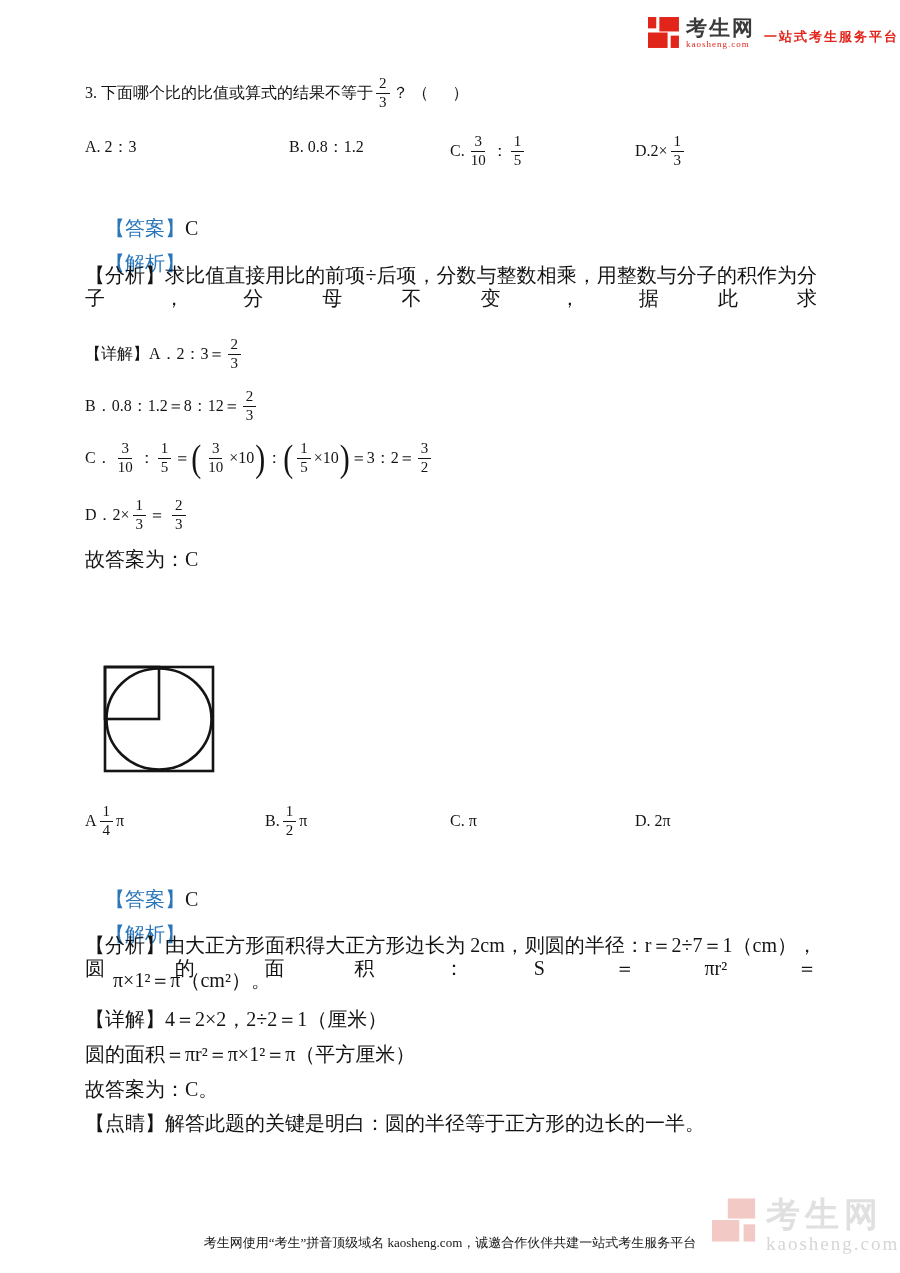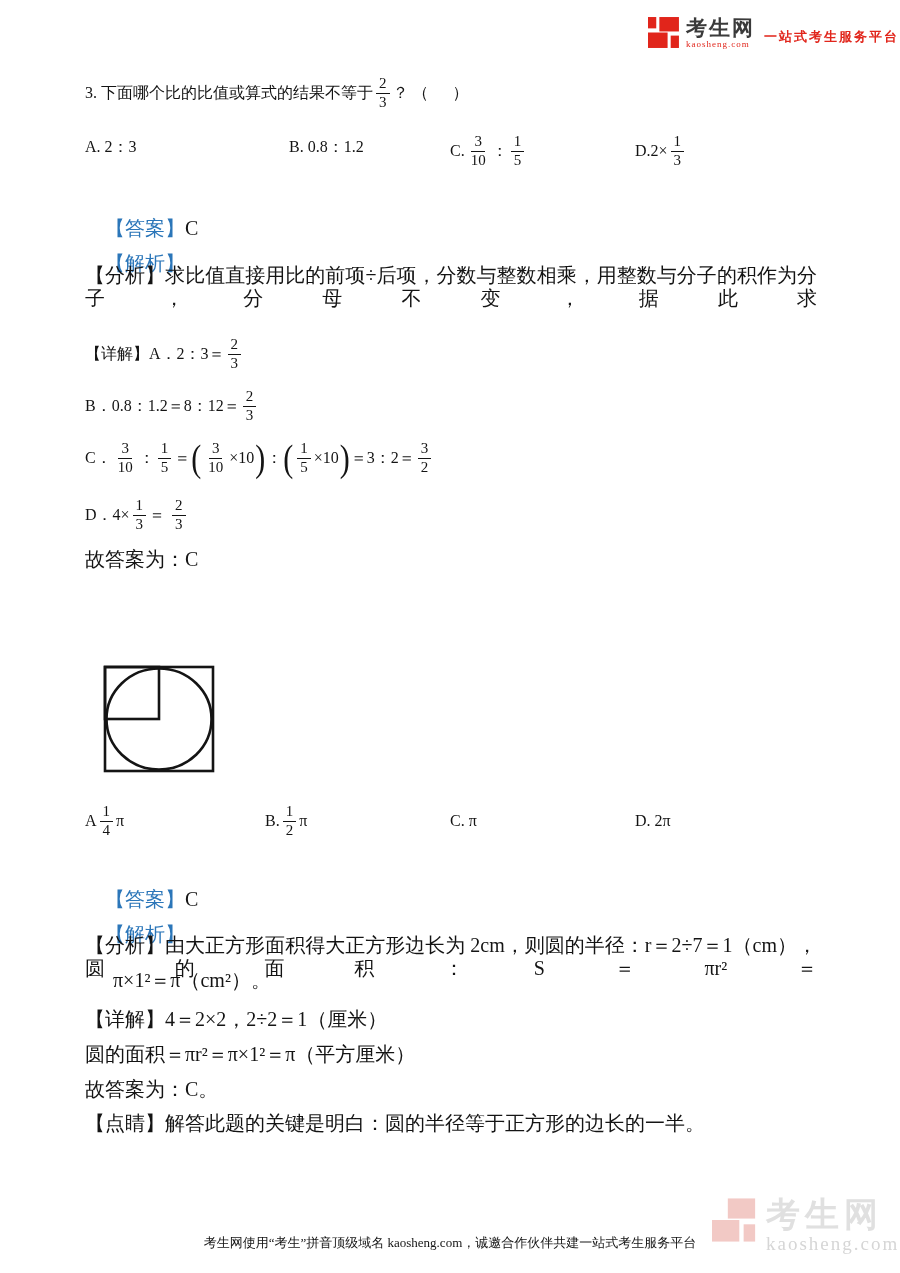--- a/index.html
+++ b/index.html
@@ -123,21 +123,21 @@
     <span>：</span>
     <span class="bigp">(</span>
     <span class="frac"><span class="fn">1</span><span class="fd">5</span></span>
     <span>×10</span>
     <span class="bigp">)</span>
     <span>＝3：2＝</span>
     <span class="frac"><span class="fn">3</span><span class="fd">2</span></span>
   </div>
 
   <div class="mathline" style="top:489px;height:52px;">
-    <span>D．4×</span>
+    <span>D．2×</span>
     <span class="frac"><span class="fn">1</span><span class="fd">3</span></span>
     <span>＝ </span>
     <span class="frac"><span class="fn">2</span><span class="fd">3</span></span>
   </div>
 
   <div class="textline" style="top:548px;">故答案为：C</div>
 
 
   <svg id="figure" width="112" height="108" viewBox="0 0 112 108">
     <rect x="2" y="2" width="108" height="104" fill="none" stroke="#141414" stroke-width="2.6"></rect>

